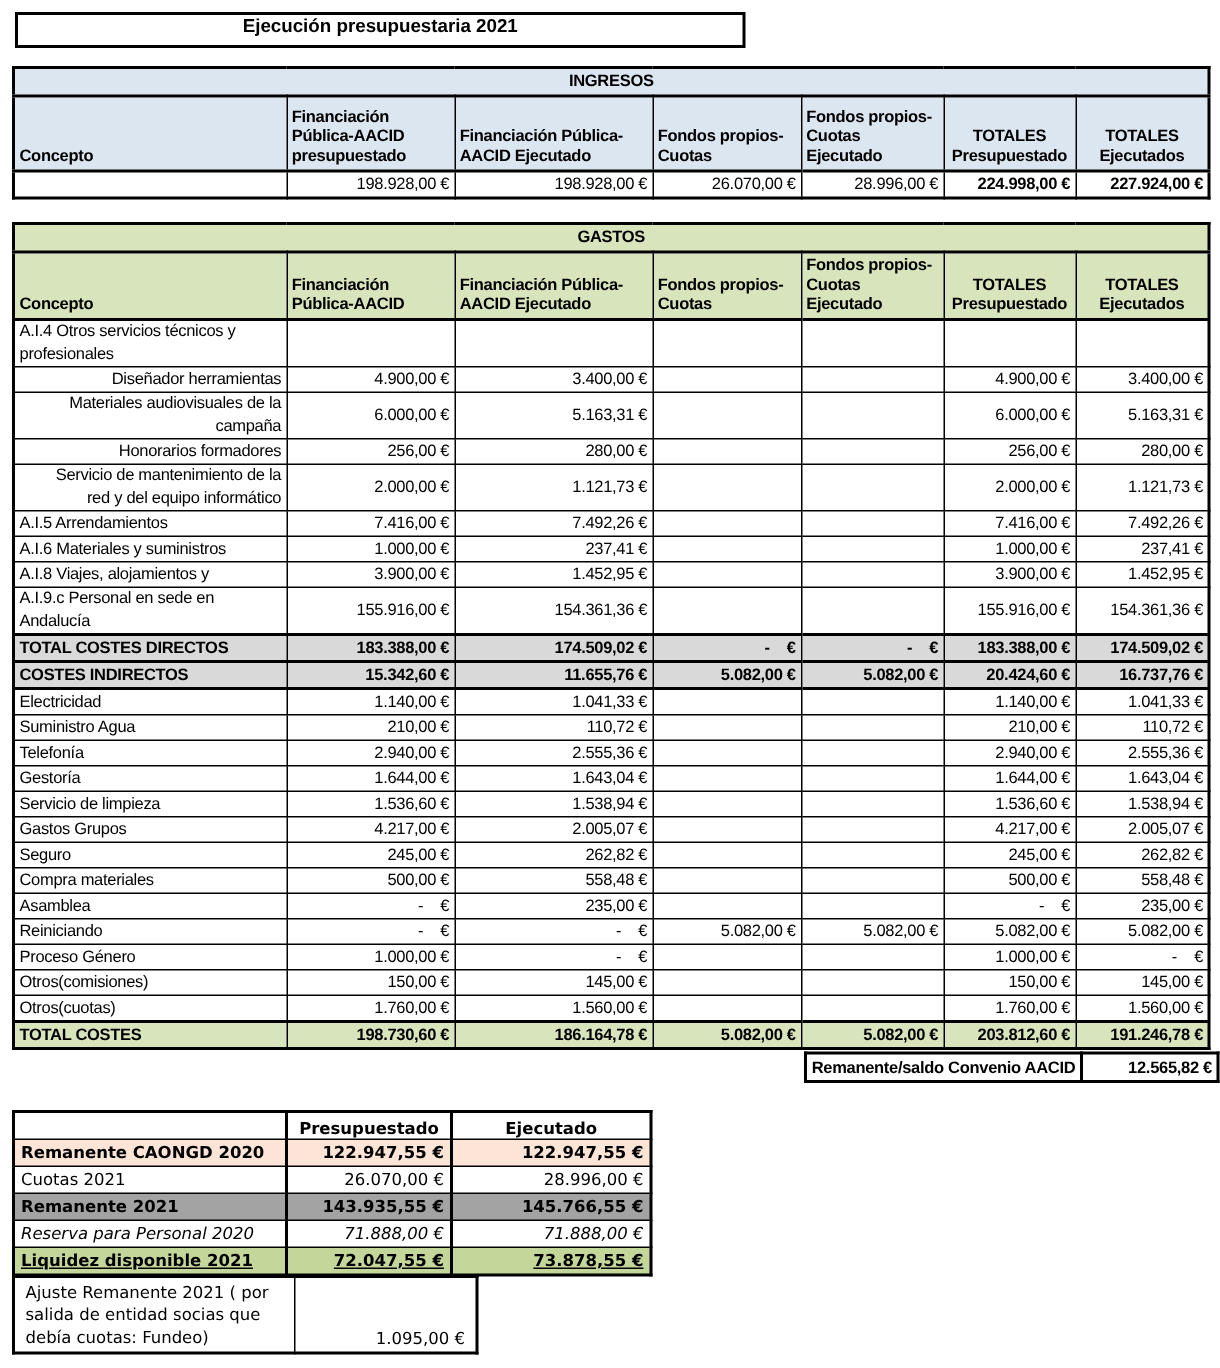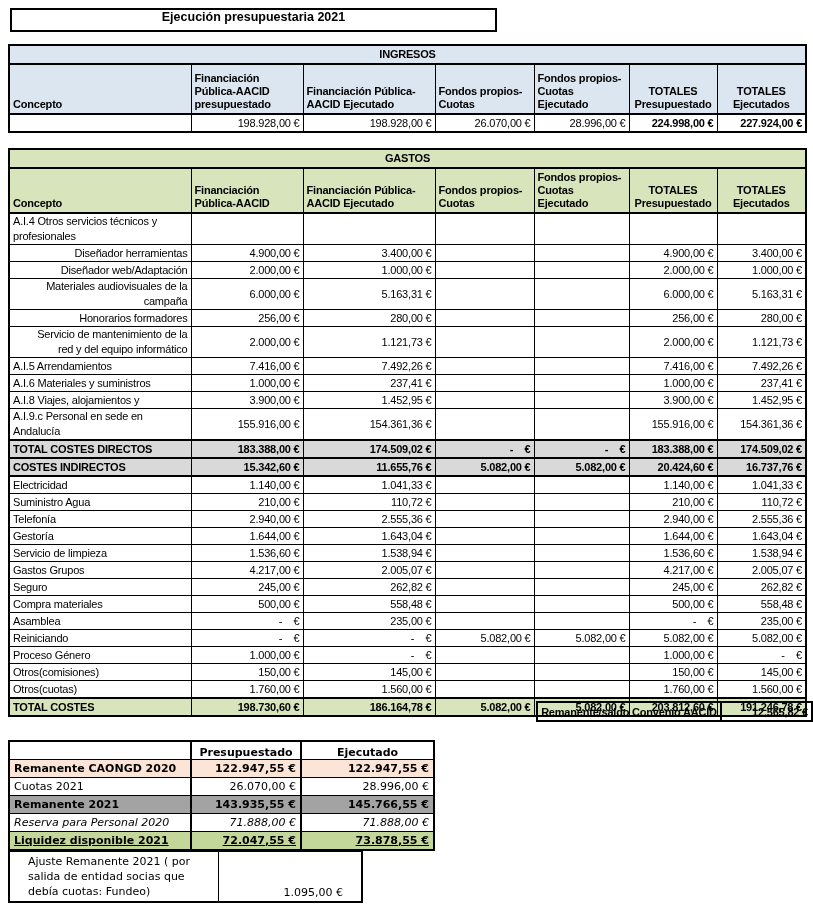--- a/index.html
+++ b/index.html
@@ -53,21 +53,21 @@
   #summary th{font-weight:bold;text-align:center;}
   #summary tr.peach td{background:#FCE4D6;font-weight:bold;}
   #summary tr.orange td{background:#a3a3a3;font-weight:bold;}
   #summary tr.green td{background:#C4D79B;font-weight:bold;text-decoration:underline;}
   #summary tr.italic td{font-style:italic;}
 
   
   #note{position:absolute;left:8px;top:850px;border-collapse:collapse;
     table-layout:fixed;border:2px solid #000;
     font-family:"DejaVu Sans",sans-serif;font-size:11px;}
-  #note td{border:1px solid #000;padding:2px 18px;overflow:hidden;}
+  #note td{border:1px solid #000;padding:2px 7px;overflow:hidden;}
   #note .note-label{width:172px;line-height:15px;text-align:left;}
   #note .note-value{width:106px;vertical-align:bottom;text-align:right;white-space:nowrap;}
 </style>
 </head>
 <body>
 
 <div class="sheet">
 
   <div class="title-box">
     <span>Ejecución presupuestaria 2021</span>
@@ -143,29 +143,20 @@
         <tr class="plain">
           <td class="lab right">Diseñador herramientas</td>
           <td class="num">4.900,00 €</td>
           <td class="num">3.400,00 €</td>
           <td class="num"></td>
           <td class="num"></td>
           <td class="num">4.900,00 €</td>
           <td class="num">3.400,00 €</td>
         </tr>
         <tr class="plain">
-          <td class="lab right">Diseñador web/Adaptación</td>
-          <td class="num">2.000,00 €</td>
-          <td class="num">1.000,00 €</td>
-          <td class="num"></td>
-          <td class="num"></td>
-          <td class="num">2.000,00 €</td>
-          <td class="num">1.000,00 €</td>
-        </tr>
-        <tr class="plain">
           <td class="lab right">Materiales audiovisuales de la campaña</td>
           <td class="num">6.000,00 €</td>
           <td class="num">5.163,31 €</td>
           <td class="num"></td>
           <td class="num"></td>
           <td class="num">6.000,00 €</td>
           <td class="num">5.163,31 €</td>
         </tr>
         <tr class="plain">
           <td class="lab right">Honorarios formadores</td>

